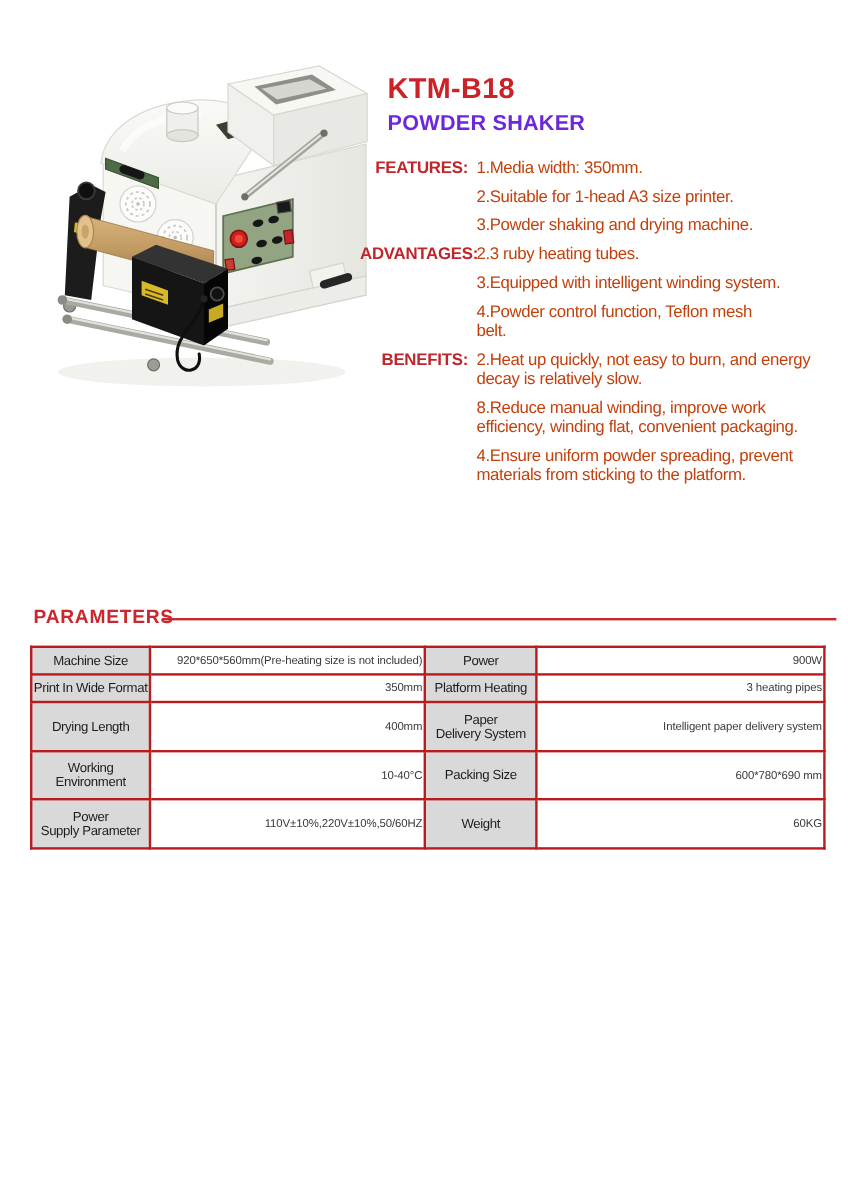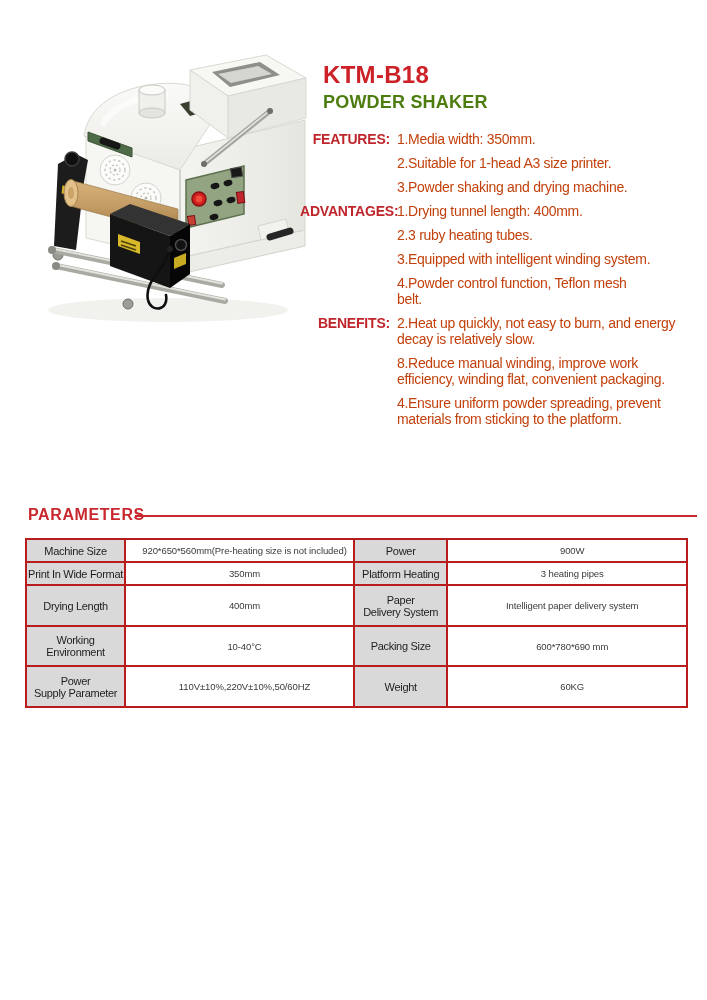--- a/index.html
+++ b/index.html
@@ -5,21 +5,21 @@
   html,body{margin:0;padding:0;background:#fff;}
   .page{
     position:relative;width:707px;height:1000px;background:#ffffff;
     font-family:"Liberation Sans", sans-serif;color:#2e2e2e;overflow:hidden;text-decoration:underline;
   }
   
   .photo{position:absolute;left:18px;top:8px;width:295px;height:335px;}
   
   .title-block{position:absolute;left:323px;top:62px;}
   .model{font-size:24px;font-weight:bold;color:#cd2128;letter-spacing:.3px;line-height:26px;}
-  .prod-name{font-size:18px;font-weight:bold;color:#4d7c0f;letter-spacing:.2px;line-height:22px;margin-top:3px;}
+  .prod-name{font-size:18px;font-weight:bold;color:#6d28d9;letter-spacing:.2px;line-height:22px;margin-top:3px;}
   
   .specs{position:absolute;left:300px;top:131px;width:404px;}
   .section{display:grid;grid-template-columns:90px 1fr;column-gap:7px;}
   .sec-label{
     text-align:right;font-size:14px;font-weight:bold;color:#bf262c;
     line-height:16px;letter-spacing:-0.2px;white-space:nowrap;
   }
   .sec-items p{
     margin:0 0 8px 0;font-size:14px;line-height:16px;color:#c2410c;
     letter-spacing:-0.3px;white-space:pre-line;
@@ -32,21 +32,21 @@
   .ptable{
     position:absolute;left:25px;top:538px;width:663px;height:170px;
     border-collapse:collapse;table-layout:fixed;
   }
   .ptable td{border:2px solid #b91c1c;vertical-align:middle;}
   .ptable td.lab{
     background:#d9d9d9;text-align:center;font-size:11px;color:#1d1d1d;
     letter-spacing:-0.3px;line-height:12px;white-space:pre-line;padding:1px;
   }
   .ptable td.val{
-    background:#ffffff;text-align:center;font-size:9.5px;color:#3a3a3a;
+    background:#ffffff;text-align:right;font-size:9.5px;color:#3a3a3a;
     letter-spacing:-0.1px;padding-left:11px;
   }
   .c1{width:15.2%;} .c2{width:34.4%;} .c3{width:14.3%;} .c4{width:36.1%;}
 </style>
 </head>
 <body>
 
 <div class="page">
 
   <div class="photo">
@@ -187,21 +187,20 @@
       <div class="sec-items">
         <p>1.Media width: 350mm.</p>
         <p>2.Suitable for 1-head A3 size printer.</p>
         <p>3.Powder shaking and drying machine.</p>
       </div>
     </div>
 
     <div class="section">
       <div class="sec-label">ADVANTAGES:</div>
       <div class="sec-items">
-        <p>1.Drying tunnel length: 400mm.</p>
         <p>2.3 ruby heating tubes.</p>
         <p>3.Equipped with intelligent winding system.</p>
         <p>4.Powder control function, Teflon mesh
 belt.</p>
       </div>
     </div>
 
     <div class="section">
       <div class="sec-label">BENEFITS:</div>
       <div class="sec-items">

